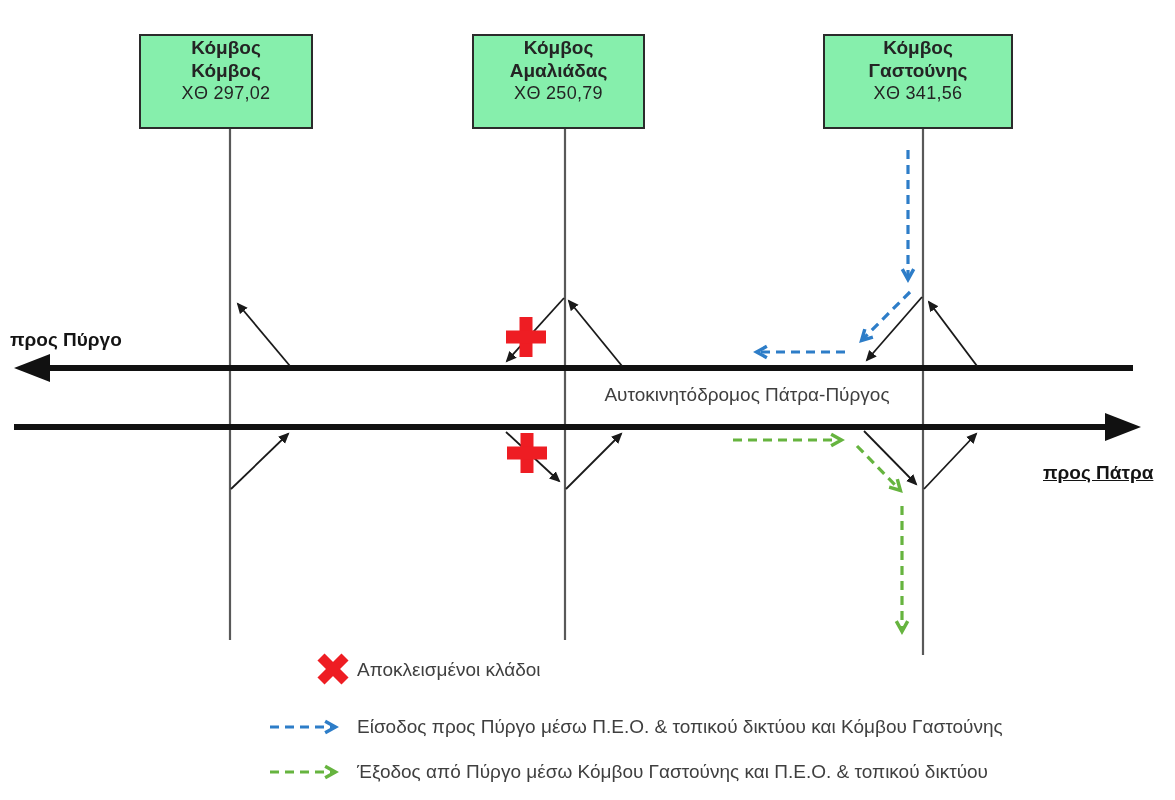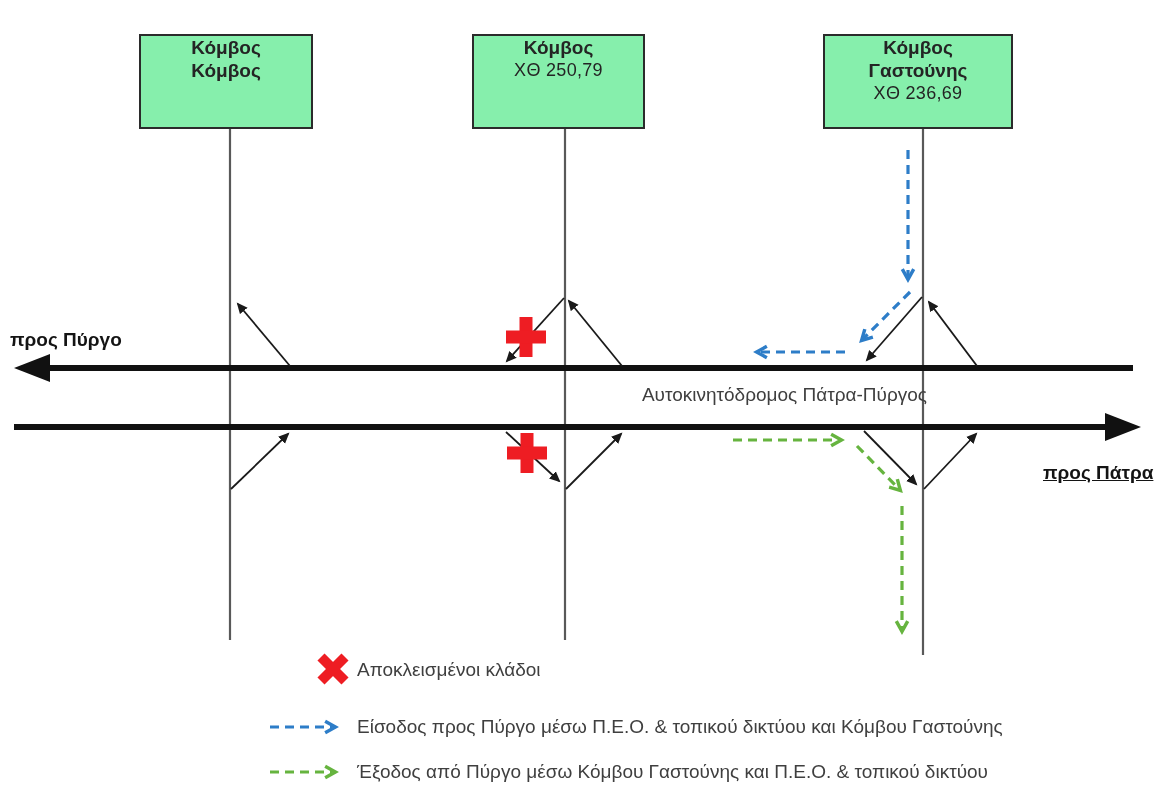--- a/index.html
+++ b/index.html
@@ -42,21 +42,21 @@
     font-size: 19px;
     color: #141414;
     white-space: nowrap;
     z-index: 2;
   }
   .center-title {
     position: absolute;
     left: 567px;
     top: 384px;
     width: 360px;
-    text-align: right;
+    text-align: center;
     font-size: 19px;
     color: var(--text-dark);
     white-space: nowrap;
     z-index: 2;
   }
   .legend-label {
     position: absolute;
     font-size: 19px;
     color: var(--text-dark);
     white-space: nowrap;
@@ -80,29 +80,31 @@
   .green-stroke   { stroke: var(--exit-green); }
 </style>
 </head>
 <body>
 
 <div class="canvas">
 
   <div class="jbox" style="left:139px; width:174px;">
     <div class="jname">Κόμβος</div>
     <div class="jname">Κόμβος</div>
+    <div class="jchainage">ΧΘ 297,02</div>
   </div>
   <div class="jbox" style="left:472px; width:173px;">
     <div class="jname">Κόμβος</div>
+    <div class="jname">Αμαλιάδας</div>
     <div class="jchainage">ΧΘ 250,79</div>
   </div>
   <div class="jbox" style="left:823px; width:190px;">
     <div class="jname">Κόμβος</div>
     <div class="jname">Γαστούνης</div>
-    <div class="jchainage">ΧΘ 236,69</div>
+    <div class="jchainage">ΧΘ 341,56</div>
   </div>
 
   <div class="dir-label" style="left:10px; top:329px;">προς Πύργο</div>
   <div class="dir-label" style="left:1043px; top:462px;text-decoration:underline;">προς Πάτρα</div>
   <div class="center-title">Αυτοκινητόδρομος Πάτρα-Πύργος</div>
 
   <div class="legend-label" style="left:357px; top:716px;">Είσοδος προς Πύργο μέσω Π.Ε.Ο. &amp; τοπικού δικτύου και Κόμβου Γαστούνης</div>
   <div class="legend-label" style="left:357px; top:659px;">Αποκλεισμένοι κλάδοι</div>
   <div class="legend-label" style="left:357px; top:761px;text-align:center;">Έξοδος από Πύργο μέσω Κόμβου Γαστούνης και Π.Ε.Ο. &amp; τοπικού δικτύου</div>
 

